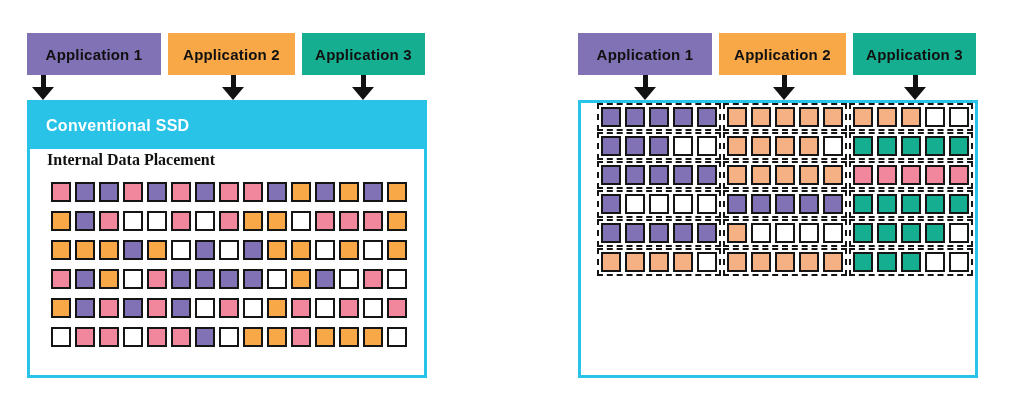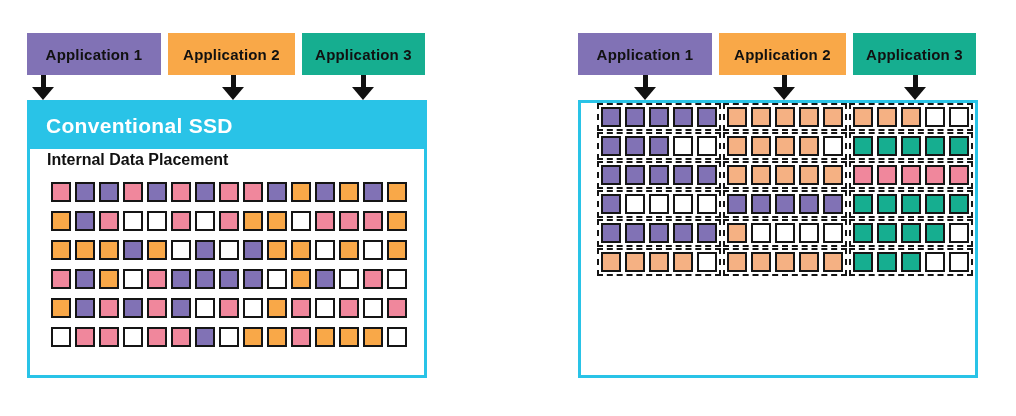--- a/index.html
+++ b/index.html
@@ -17,22 +17,22 @@
 
   .arrow-zone{position:relative;height:25px;width:100%;}
   .arrow{position:absolute;top:0;width:22px;height:25px;}
   .arrow .stem{position:absolute;left:8.5px;top:0;width:5px;height:14px;background:#111111;}
   .arrow .head{position:absolute;left:0;top:12px;width:0;height:0;
                border-left:11px solid transparent;border-right:11px solid transparent;
                border-top:13px solid #111111;}
 
   .ssd-box{width:100%;height:278px;border:3px solid #29c3e7;box-sizing:border-box;background:#ffffff;}
   .ssd-header{height:46px;background:#29c3e7;display:flex;align-items:center;
-              padding-left:16px;color:#ffffff;font-weight:bold;font-size:21px;letter-spacing:.3px;}
-  .ssd-content{padding:0 14px 0 15px;}
+              padding-left:16px;color:#ffffff;font-weight:bold;font-size:16px;letter-spacing:.3px;}
+  .ssd-content{padding:0 14px 0 15px;font-family:Liberation Serif, serif;}
   .placement-title{font-weight:bold;font-size:16px;color:#111111;margin:2px 0 13px 2px;}
 
   .cell{width:20px;height:20px;box-sizing:border-box;border:2px solid #151515;background:#ffffff;}
 
   .flat-grid{display:grid;grid-template-columns:repeat(15,20px);column-gap:4px;row-gap:9px;margin-left:6px;}
 
   .zone-grid{display:flex;flex-direction:column;gap:1px;margin-left:1px;}
   .zone-row{display:flex;gap:2px;}
   .zone{display:flex;gap:4px;padding:2px;border:2px dashed #151515;box-sizing:border-box;}
 </style>

